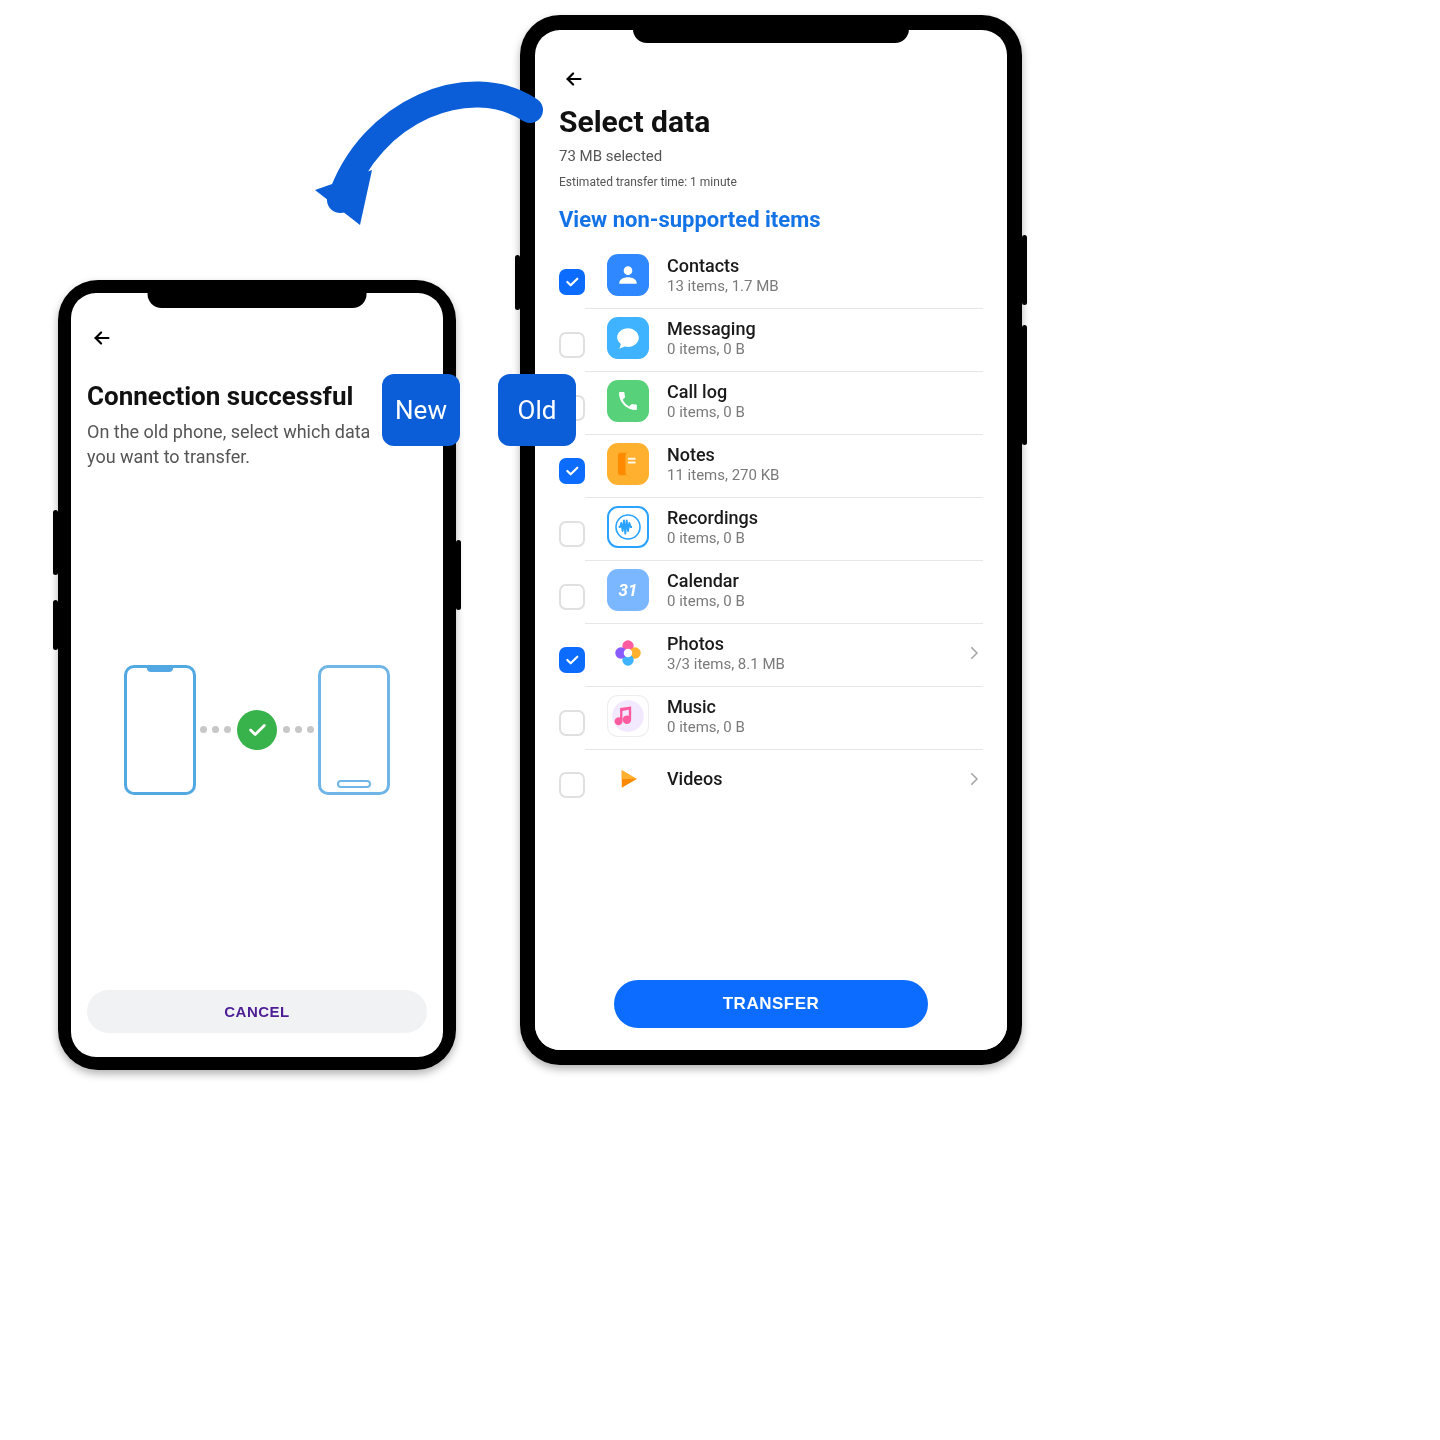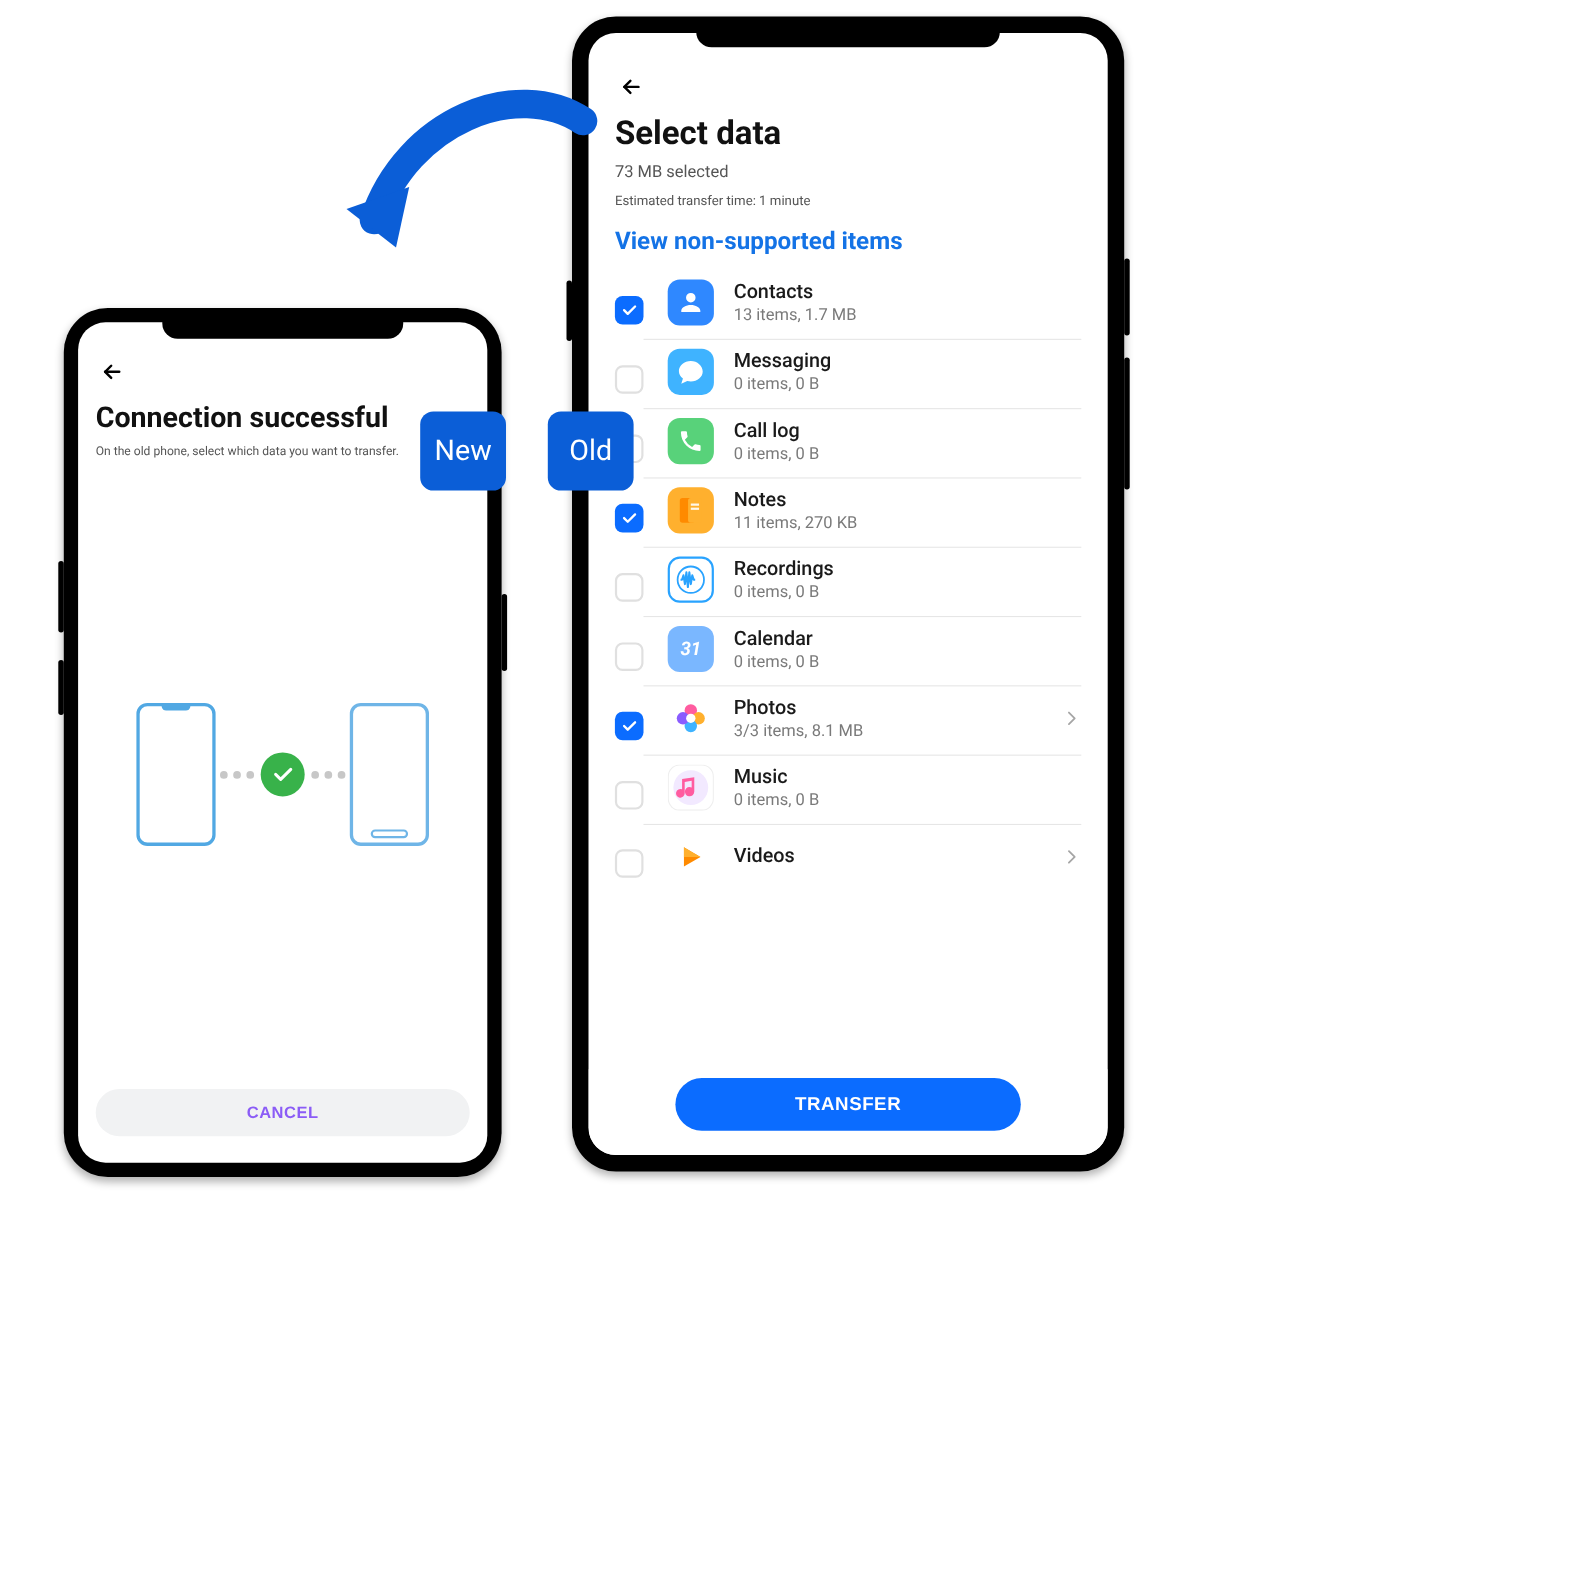--- a/index.html
+++ b/index.html
@@ -52,22 +52,22 @@
   
   .phone-right { right: 58px; top: 15px; width: 502px; height: 1050px; }
   .phone-right .screen { left: 15px; right: 15px; top: 15px; bottom: 15px; }
   .phone-right .sb-r1.a { top: 220px; height: 70px; }
   .phone-right .sb-r1.b { top: 310px; height: 120px; }
   .phone-right .sb-l1.a { top: 240px; height: 55px; }
 
   
   .back-icon { width: 30px; height: 30px; padding: 4px; cursor:pointer; }
   .pl-header { padding: 30px 16px 0 16px; }
-  .pl-title { font-size: 26px; font-weight: 700; color:#111; margin-top: 12px; }
-  .pl-sub  { font-size: 11px; color:#555; margin-top: 8px; line-height: 1.4; max-width: 300px; }
+  .pl-title { font-size: 26px; font-weight: 700; color:#111; margin-top: 28px; }
+  .pl-sub  { font-size: 18px; color:#555; margin-top: 8px; line-height: 1.4; max-width: 300px; }
 
   .pl-mid { flex: 1; display:flex; align-items:center; justify-content:center; }
   .pl-illus { display:flex; align-items:center; gap:4px; }
   .mini-phone {
     width: 72px; height: 130px; border: 3px solid #51a8e3; border-radius: 10px;
     background:#fff; position:relative;
   }
   .mini-phone.alt { border-color:#6fb5e7; }
   .mini-phone .mp-notch { position:absolute; top:-1px; left:50%; transform:translateX(-50%);
     width:26px; height:5px; background:#51a8e3; border-radius:0 0 4px 4px;}
@@ -75,21 +75,21 @@
     width:34px; height:8px; border:2px solid #6fb5e7; border-radius:5px;}
   .dots { display:flex; gap:5px; }
   .dot { width:7px; height:7px; border-radius:50%; background:#c7c7c7; }
   .check-circ {
     width:40px; height:40px; border-radius:50%; background:#38b24a; display:flex;
     align-items:center; justify-content:center; margin:0 2px;
   }
   .pl-footer { padding: 0 16px 24px 16px; }
   .cancel-btn {
     width:100%; padding:13px 0; border:none; border-radius:24px;
-    background:#f1f2f3; color:#8b5cf6; font-weight:700; font-size:15px; letter-spacing:.5px;
+    background:#f1f2f3; color:#4c1d95; font-weight:700; font-size:15px; letter-spacing:.5px;
     cursor:pointer;
   }
 
   
   .pr-pad { padding: 34px 24px 0 24px; }
   .pr-title { font-size: 30px; font-weight:700; color:#111; margin-top: 10px; }
   .pr-sub1 { font-size:15px; color:#555; margin-top:8px; }
   .pr-sub2 { font-size:12px; color:#555; margin-top:10px; }
   .pr-link { font-size:22px; font-weight:700; color:#1473e6; margin-top:18px; cursor:pointer; }
 

